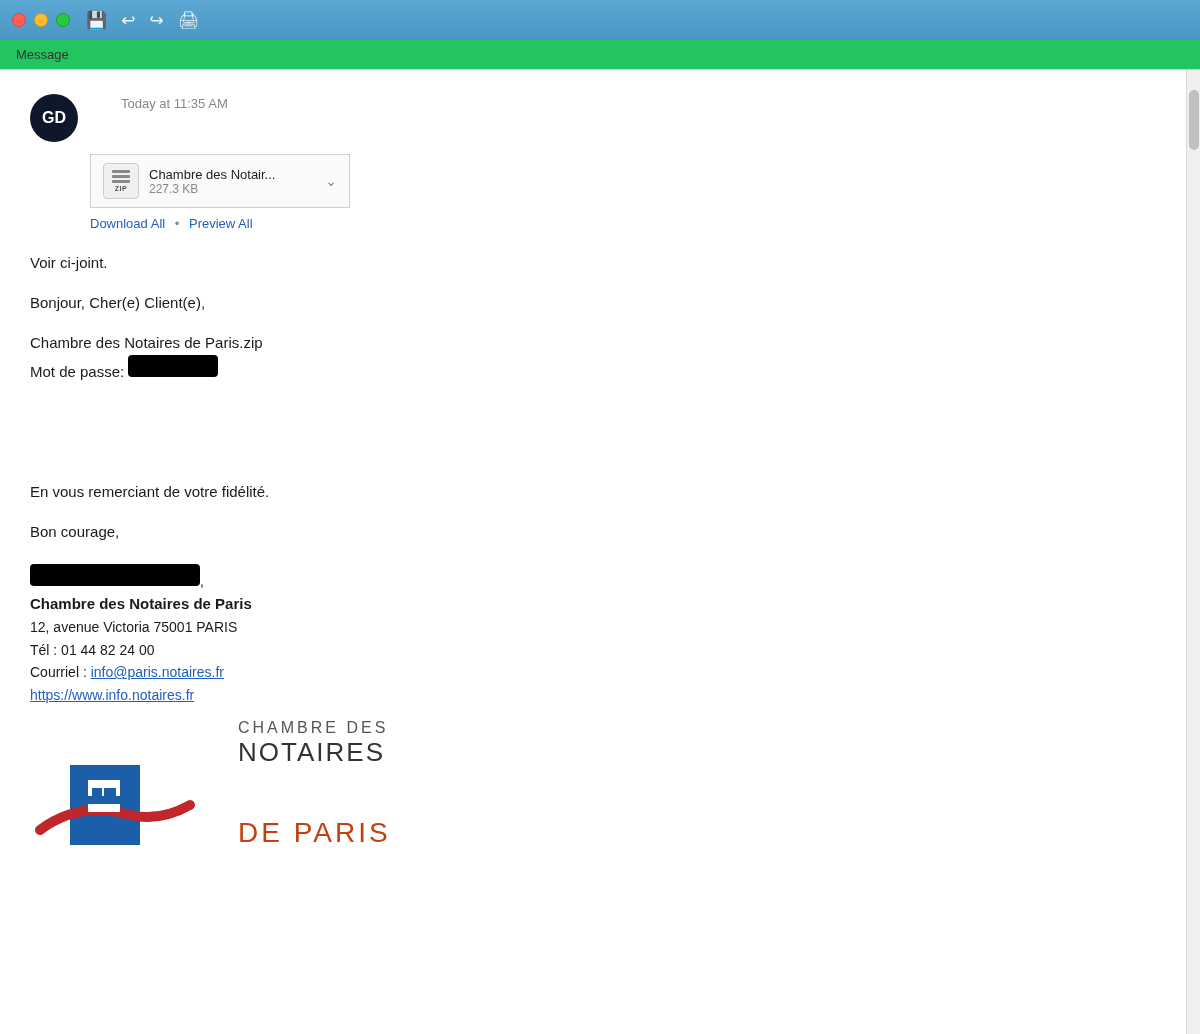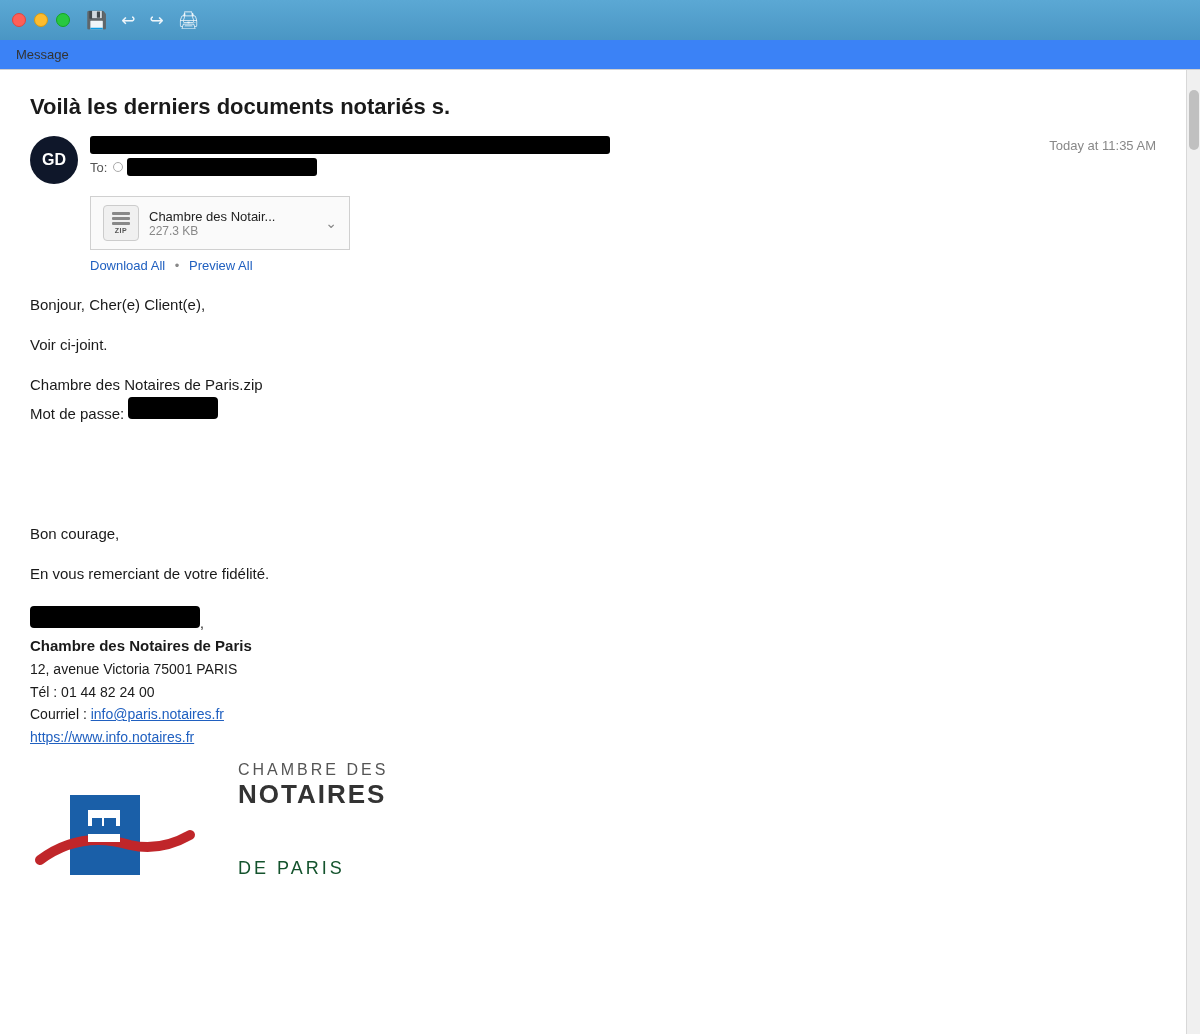--- a/index.html
+++ b/index.html
@@ -51,21 +51,21 @@
       left: 50%;
       transform: translateX(-50%);
       color: white;
       font-size: 13px;
       font-weight: 600;
       white-space: nowrap;
     }
 
     
     .menu-bar {
-      background: #3b82f6;
+      background: #22c55e;
       height: 30px;
       display: flex;
       align-items: center;
       padding: 12px 16px;
       border-bottom: 1px solid #d0d0d0;
     }
     .menu-item {
       font-size: 13px;
       color: #333;
     }
@@ -313,34 +313,23 @@
   </div>
 </div>
 
 <div class="menu-bar">
   <span class="menu-item">Message</span>
 </div>
 
 <div class="main-window">
   <div class="email-content">
 
-    <div class="email-subject">Voilà les derniers documents notariés s.</div>
 
     <div class="email-header">
       <div class="avatar">GD</div>
-      <div class="header-details">
-        <div class="from-row">
-          <span class="redacted-long redacted-from"></span>
-        </div>
-        <div class="to-row">
-          <span class="to-label">To:</span>
-          <span class="to-dot"></span>
-          <span class="redacted-long redacted-to"></span>
-        </div>
-      </div>
       <div class="timestamp">Today at 11:35 AM</div>
     </div>
 
     <div class="attachment-area">
       <div class="attachment-box">
         <div class="zip-icon">
           <div class="zip-icon-lines">
             <div class="zip-line"></div>
             <div class="zip-line"></div>
             <div class="zip-line"></div>
@@ -355,31 +344,31 @@
       </div>
     </div>
 
     <div class="attachment-links">
       <a class="link-blue">Download All</a>
       <span class="link-separator">•</span>
       <a class="link-blue">Preview All</a>
     </div>
 
     <div class="email-body">
+      <p>Voir ci-joint.</p>
       <p>Bonjour, Cher(e) Client(e),</p>
-      <p>Voir ci-joint.</p>
       <p>
         <span>Chambre des Notaires de Paris.zip</span><br>
         <span>Mot de passe:</span>
         <span class="redacted-long redacted-password"></span>
       </p>
       <p>&nbsp;</p>
       <p>&nbsp;</p>
+      <p>En vous remerciant de votre fidélité.</p>
       <p>Bon courage,</p>
-      <p>En vous remerciant de votre fidélité.</p>
     </div>
 
     <div class="signature-block">
       <p>
         <span class="redacted-long redacted-signature"></span>,
       </p>
       <p class="org-name">Chambre des Notaires de Paris</p>
       <p>12, avenue Victoria 75001 PARIS</p>
       <p>Tél : 01 44 82 24 00</p>
       <p>
@@ -396,22 +385,22 @@
           <path d="M10,70 Q50,40 100,55 Q130,62 160,45" stroke="#c0262a" stroke-width="10" fill="none" stroke-linecap="round"></path>
 
           <rect x="58" y="20" width="32" height="32" fill="white"></rect>
           <rect x="62" y="28" width="10" height="16" fill="#1a5fa8"></rect>
           <rect x="74" y="28" width="12" height="8" fill="#1a5fa8"></rect>
           <rect x="58" y="36" width="32" height="8" fill="#1a5fa8"></rect>
         </svg>
 
         <div class="logo-text-block">
           <div style="font-size:16px;letter-spacing:3px;color:#555;font-weight:400;">CHAMBRE DES</div>
-          <div style="font-size:26px;letter-spacing:2px;color:#333;font-weight:700;">NOTAIRES</div>
-          <div style="font-size:18px;letter-spacing:3px;color:#14532d;font-weight:400;margin-top:48px;">DE PARIS</div>
+          <div style="font-size:26px;letter-spacing:2px;color:#333;font-weight:400;">NOTAIRES</div>
+          <div style="font-size:28px;letter-spacing:3px;color:#c2410c;font-weight:400;margin-top:48px;">DE PARIS</div>
         </div>
       </div>
     </div>
 
   </div>
 
   <div class="scroll-track">
     <div class="scroll-thumb"></div>
   </div>
 </div>

